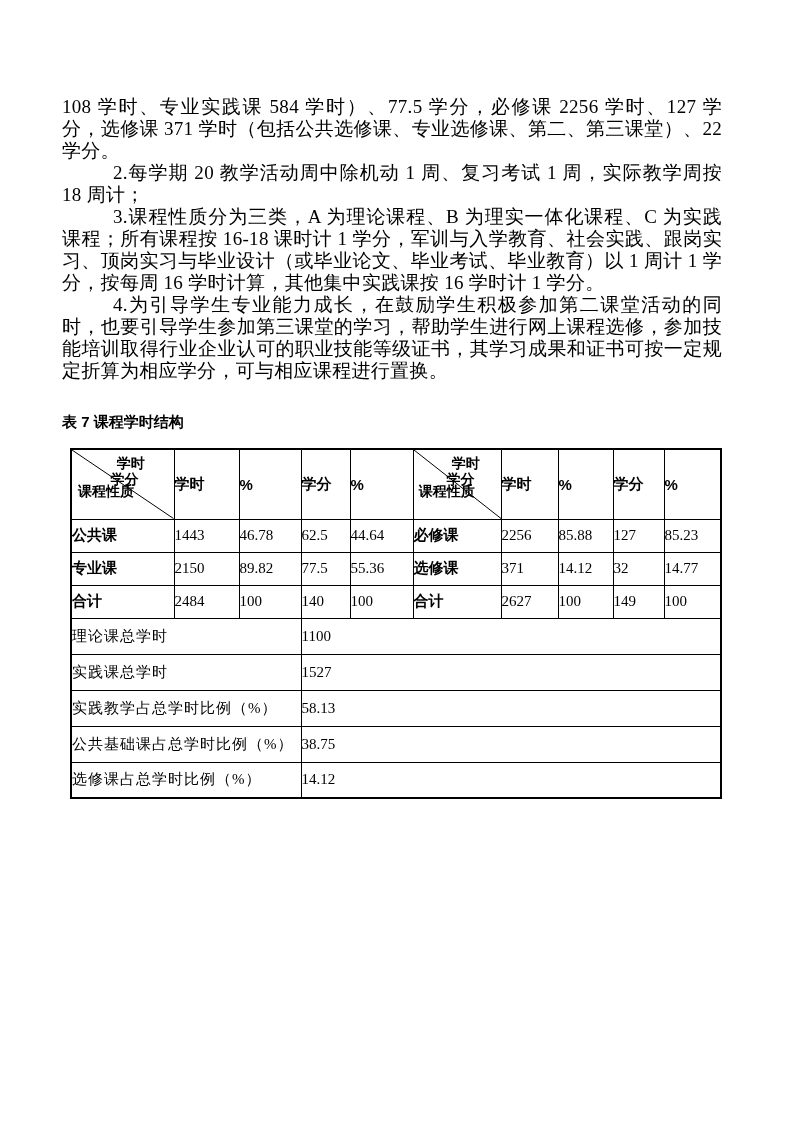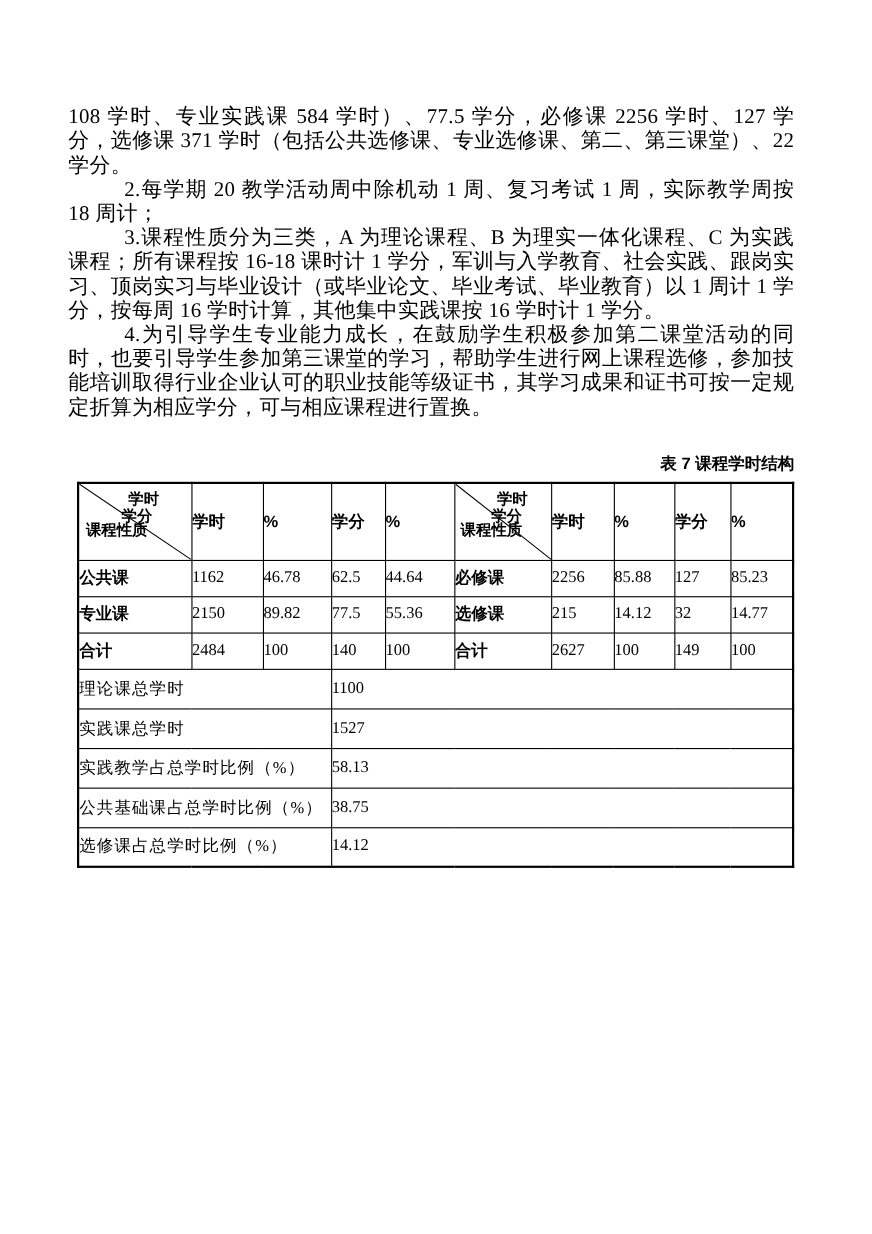--- a/index.html
+++ b/index.html
@@ -22,22 +22,22 @@
     font-size:19px;
     line-height:22px;
     text-align:justify;
     text-justify:inter-ideograph;
     letter-spacing:0.3px;
   }
   .para.indent { text-indent:51px; }
 
   .table-title {
     margin-top:30px;
-    margin-bottom:6px;
-    text-align:right;
+    margin-bottom:16px;
+    text-align:left;
     font-family:"Liberation Sans","DejaVu Sans",sans-serif;
     font-weight:bold;
     font-size:15px;
     line-height:20px;
   }
 
   table.doc-table {
     border-collapse:collapse;
     table-layout:fixed;
     width:650px;
@@ -131,39 +131,39 @@
           <span class="d3">课程性质</span>
         </td>
         <td class="hdr">学时</td>
         <td class="hdr">%</td>
         <td class="hdr">学分</td>
         <td class="hdr">%</td>
       </tr>
 
       <tr class="data-row">
         <td class="lbl">公共课</td>
-        <td class="num">1162</td>
+        <td class="num">1443</td>
         <td class="num">46.78</td>
         <td class="num">62.5</td>
         <td class="num">44.64</td>
         <td class="lbl">必修课</td>
         <td class="num">2256</td>
         <td class="num">85.88</td>
         <td class="num">127</td>
         <td class="num">85.23</td>
       </tr>
 
       <tr class="data-row">
         <td class="lbl">专业课</td>
         <td class="num">2150</td>
         <td class="num">89.82</td>
         <td class="num">77.5</td>
         <td class="num">55.36</td>
         <td class="lbl">选修课</td>
-        <td class="num">215</td>
+        <td class="num">371</td>
         <td class="num">14.12</td>
         <td class="num">32</td>
         <td class="num">14.77</td>
       </tr>
 
       <tr class="data-row">
         <td class="lbl">合计</td>
         <td class="num">2484</td>
         <td class="num">100</td>
         <td class="num">140</td>

